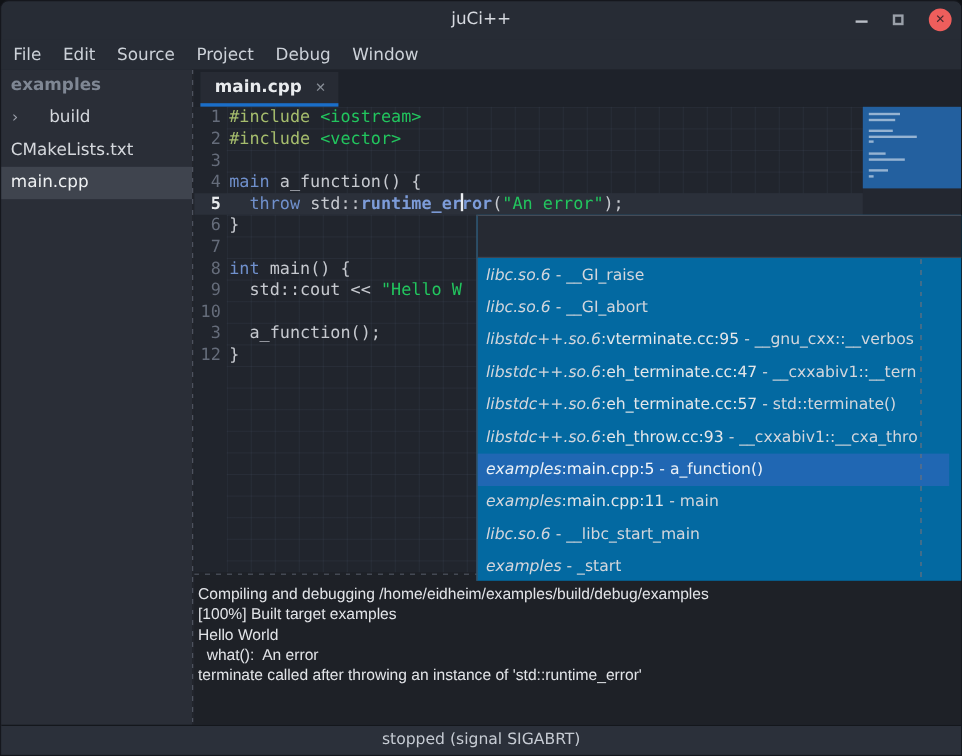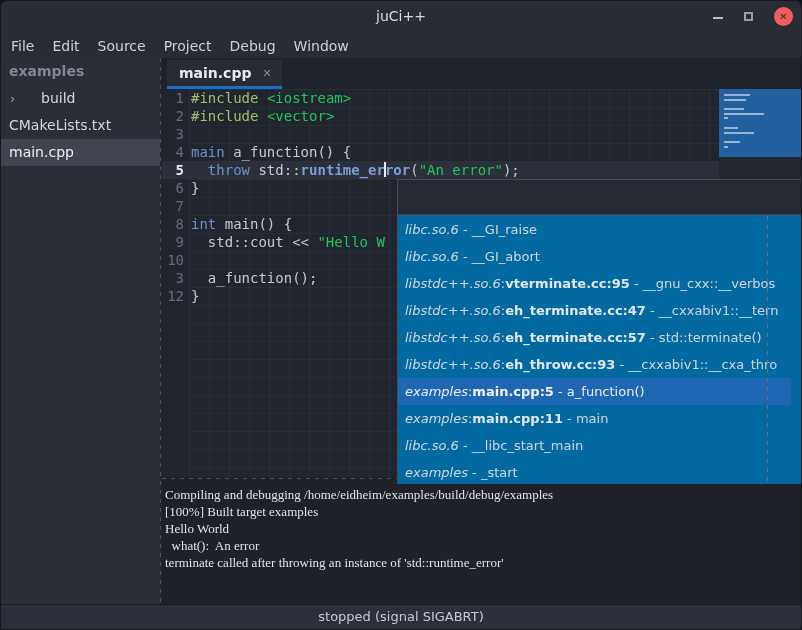--- a/index.html
+++ b/index.html
@@ -77,27 +77,27 @@
   
   .popup { position:absolute; left:396px; top:121px; width:406px; height:305px; z-index:50;
     overflow:hidden; border-left:1px solid #454b57; border-top:1px solid #454b57;
     background:#0369a1; }
   .popup-header { height:35px; background:#262a33; border-bottom:1px solid #3f4450; }
   .popup-list { position:absolute; top:36px; left:0; right:0; bottom:0; }
   .prow { height:27px; line-height:27px; padding-left:7px; font-size:13px; color:#d3d6dc;
     white-space:pre; }
   .prow.sel { background:#2067b3; width:393px; color:#eaf0f6; }
   .p-i { font-style:italic; }
-  .p-b { font-weight:bold; color:#e4e7ea;text-align:center; }
+  .p-b { font-weight:normal; color:#e4e7ea;text-align:center; }
   .prow.sel .p-b { color:#f2f6fa; }
   .popup-dash { position:absolute; left:369px; top:36px; bottom:0; width:1px;
     background:repeating-linear-gradient(180deg,#6a707c 0 4px,transparent 4px 9px); }
   
   .terminal { position:absolute; top:424px; left:0; right:0; bottom:0; background:#1e2127;
-    font-family:Liberation Serif, serif; font-size:13px; color:#e2e4e8;
+    font-family:Liberation Sans, sans-serif; font-size:13px; color:#e2e4e8;
     padding:4px 0 0 3px; overflow:hidden; }
   .tline { height:17px; line-height:17px; white-space:pre; }
   
   .statusbar { position:absolute; bottom:0; left:0; right:0; height:25px; background:#2b303a;
     border-top:1px solid #14171c; font-size:13px; color:#c6cbd3; }
   .status-left { position:absolute; left:8px; top:0; height:24px; line-height:24px; }
   .status-center { position:absolute; left:0; right:0; top:0; height:24px; line-height:24px;
     text-align:center; }
 </style>
 </head>

